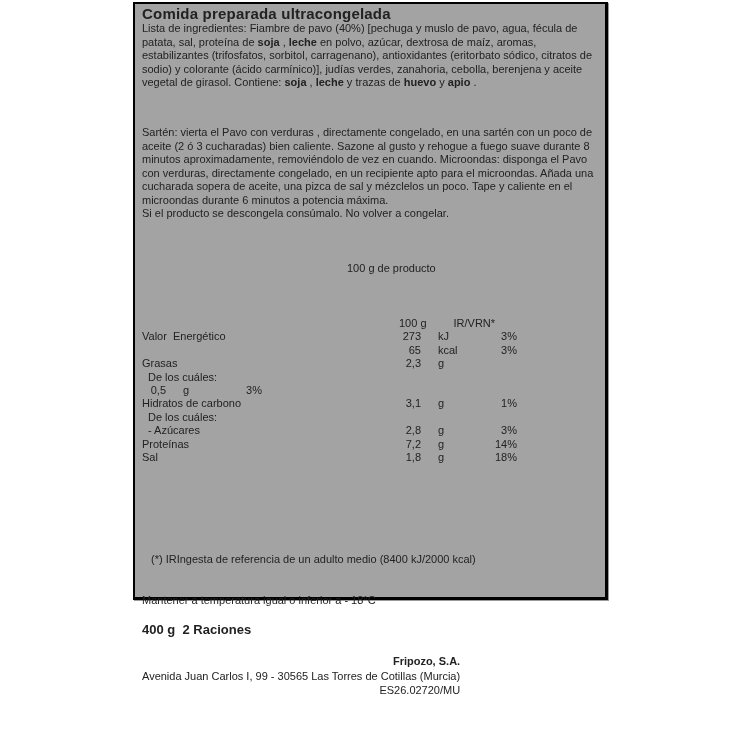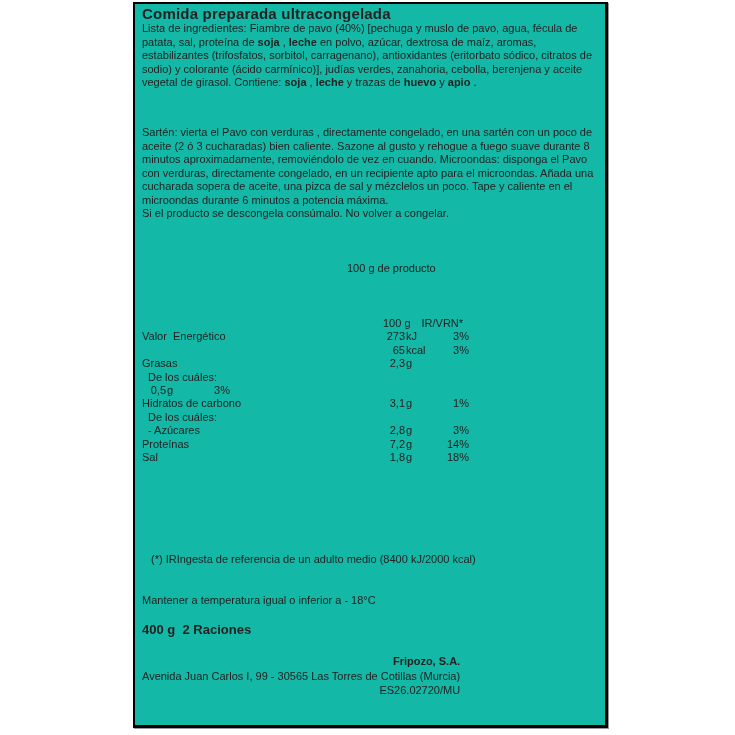--- a/index.html
+++ b/index.html
@@ -10,27 +10,27 @@
     background: #ffffff;
     font-family: "Liberation Sans", sans-serif;
     color: #222222;
     overflow: hidden;
   }
   .label-box {
     position: absolute;
     left: 133px;
     top: 2px;
     width: 475px;
-    height: 726px;
+    height: 598px;
     box-sizing: border-box;
     border: 2px solid #000000;
     border-right-width: 3px;
     border-bottom-width: 3px;
     box-shadow: 1px 1px 0 #9a9a9a;
-    background: #14b8a6;
+    background: #a3a3a3;
   }
   .label-box > div, .label-box > h1 { position: absolute; }
   h1.title {
     margin: 0;
     left: 7px;
     top: 1px;
     font-size: 15px;
     font-weight: bold;
     letter-spacing: 0.2px;
     white-space: nowrap;
@@ -44,21 +44,21 @@
   .ingredients { top: 18px; }
   .prep { top: 122px; }
   .b { font-weight: bold; }
   .serving {
     left: 212px;
     top: 258px;
     font-size: 11px;
     white-space: nowrap;
   }
   .nutrition { left: 7px; top: 313px; width: 456px; font-size: 11px; }
-  .nrow { display: flex; line-height: 13.4px; height: 13.4px; white-space: pre; }
+  .nrow { display: flex; line-height: 13.4px; height: 13.4px; white-space: pre; gap: 16px; }
   .nrow .spacer { width: 241px; }
   .nrow .irhead { margin-left: 11px; }
   .nlabel { width: 239px; box-sizing: border-box; }
   .nlabel.ind { padding-left: 6px; }
   .nnum { width: 24px; text-align: right; }
   .nunit { width: 26px; text-align: left; padding-left: 1px; }
   .nir { width: 37px; text-align: right; }
   .footnote { left: 16px; top: 549px; font-size: 11px; white-space: nowrap; }
   .storage { left: 7px; top: 590px; font-size: 11px; white-space: nowrap; }
   .weight { left: 7px; top: 618px; font-size: 13px; font-weight: bold; white-space: pre; }

